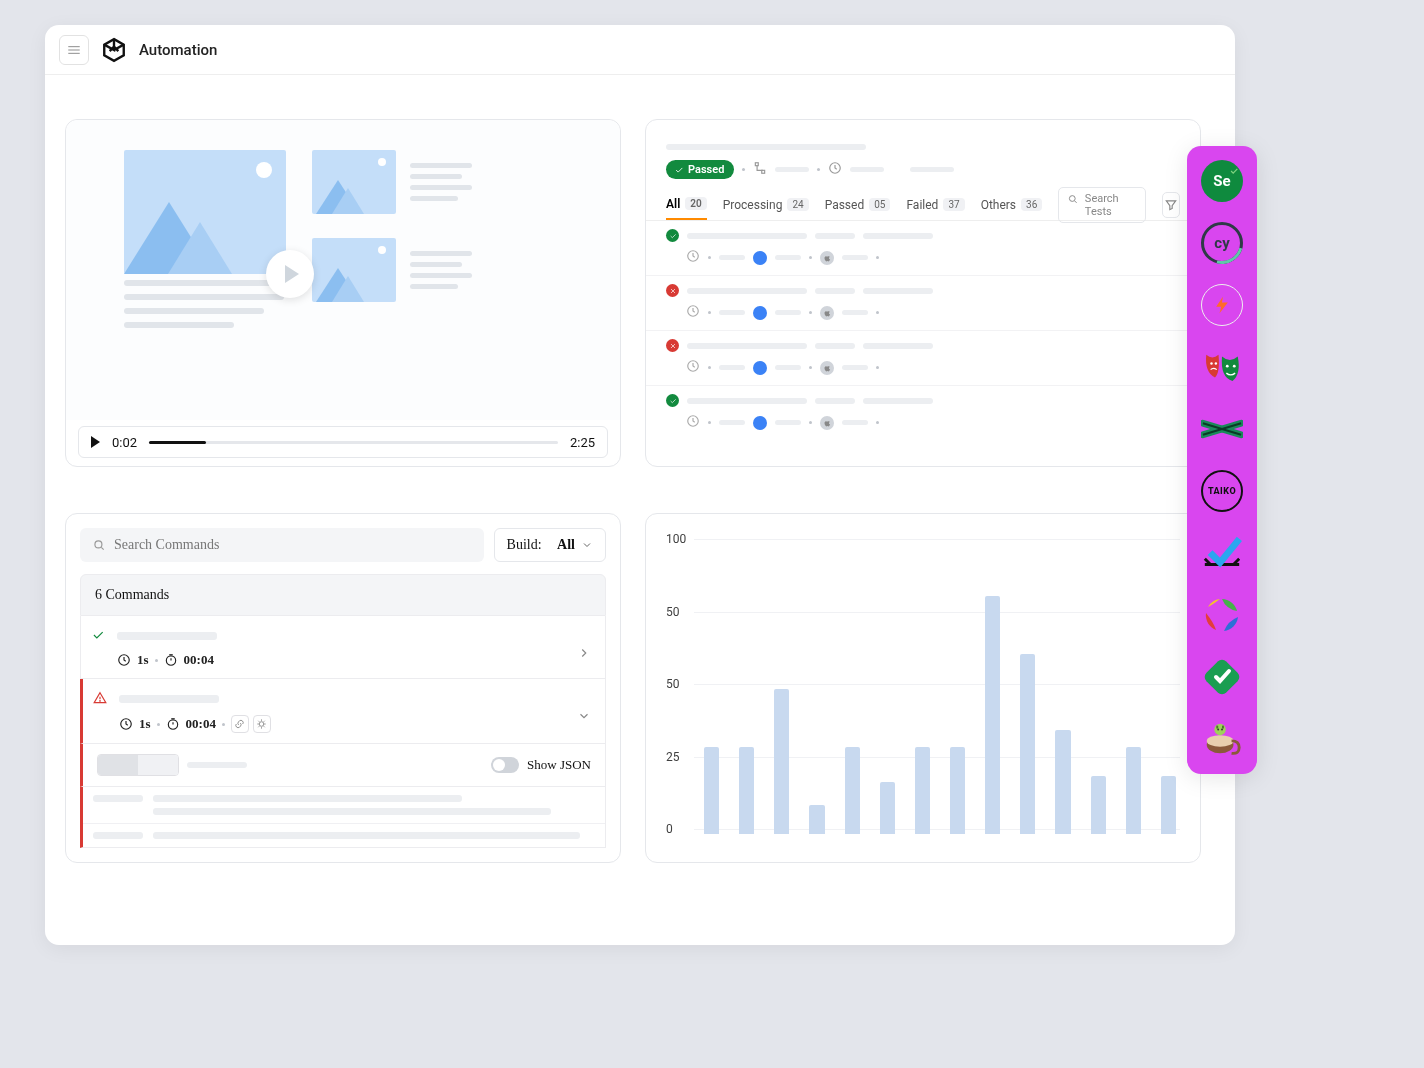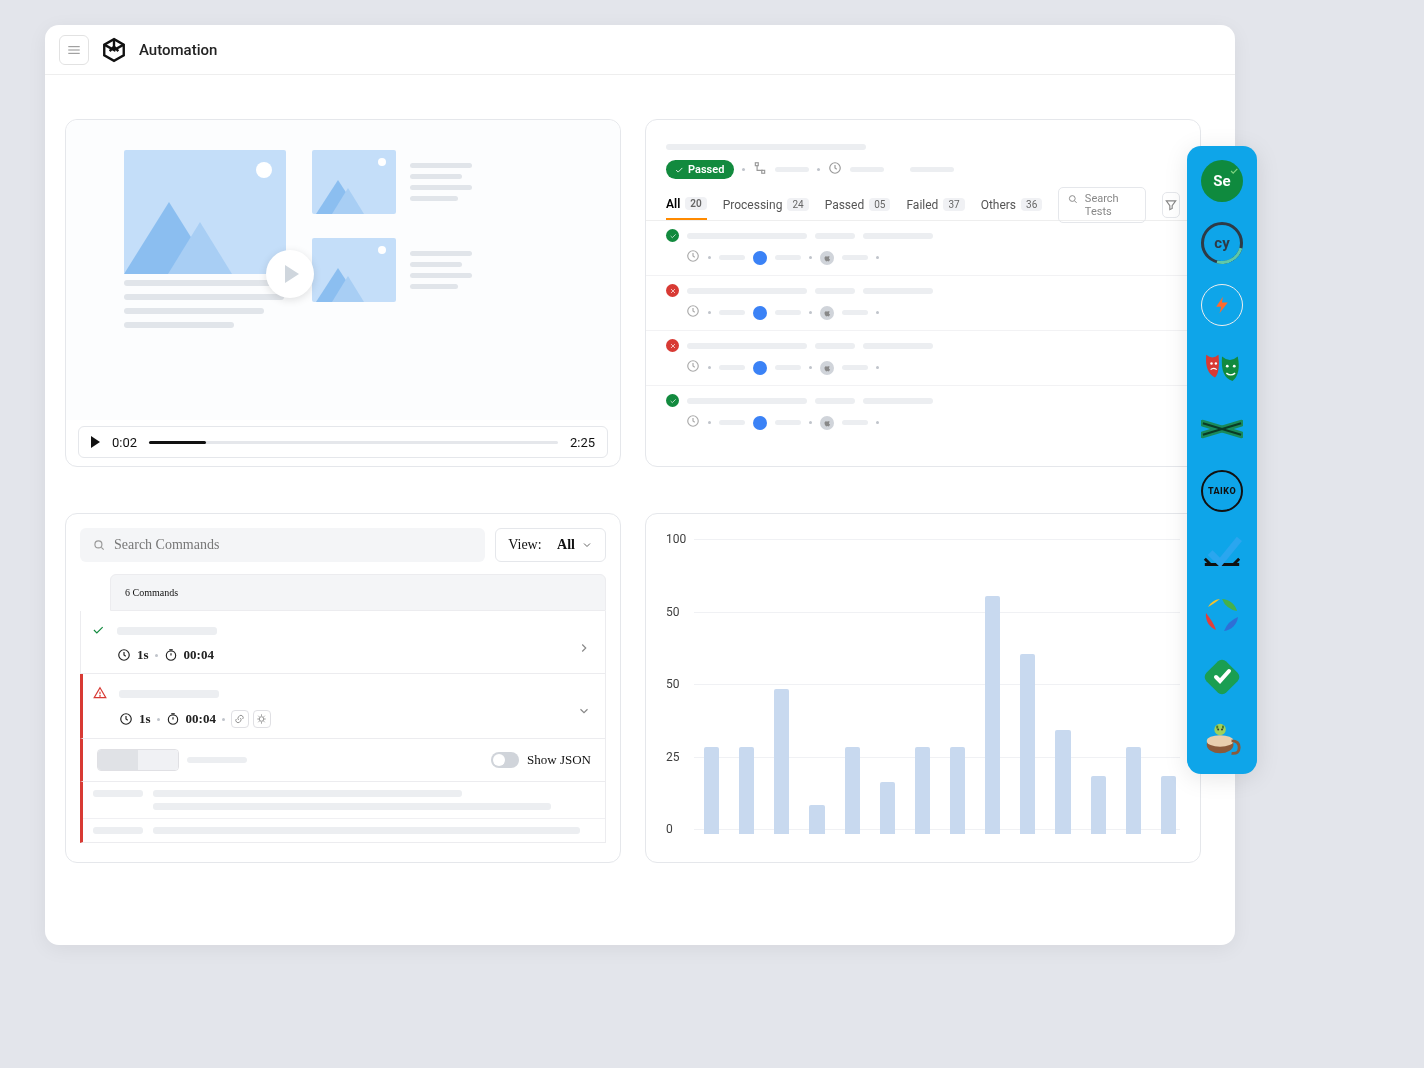--- a/index.html
+++ b/index.html
@@ -103,21 +103,21 @@
 .stat-dot.ok{ background:#128a3e;} .stat-dot.err{ background:#d83a34;}
 .tr-line2{ display:flex; align-items:center; gap:8px; padding-left:20px; margin-top:6px;}
 .chip-blue{ width:14px;height:14px;background:#3b82f6;border-radius:50%;}
 .chip-gray{ width:14px;height:14px;background:#d0d4da;border-radius:50%; display:flex;align-items:center;justify-content:center;}
 
 
 .cmd-panel { left:20px; top:438px; width:556px; height:350px; padding:14px;font-family:Liberation Serif, serif;}
 .cmd-search-row{ display:flex; gap:10px;}
 .cmd-search{ flex:1; display:flex; align-items:center; gap:8px; background:#f4f5f7; border-radius:6px; padding:8px 12px; color:#777; font-size:14px;}
 .view-sel{ display:flex; align-items:center; gap:6px; border:1px solid #e5e7eb; border-radius:6px; padding:8px 12px; font-size:14px; cursor:pointer;}
-.cmd-header{ background:#f4f5f7; border:1px solid #ececef; border-radius:6px 6px 0 0; padding:12px 14px; margin-top:12px; font-size:10px; font-weight:500;margin-left:30px;}
+.cmd-header{ background:#f4f5f7; border:1px solid #ececef; border-radius:6px 6px 0 0; padding:12px 14px; margin-top:12px; font-size:14px; font-weight:500;}
 .cmd-row{ border:1px solid #ececef; border-top:none; padding:10px 14px; position:relative;}
 .cmd-row .stat{ position:absolute; left:10px; top:12px;}
 .stat.ok{ color:#128a3e;} .stat.warn{ color:#d83a34;}
 .cmd-body{ padding-left: 22px;}
 .cmd-time{ display:flex; align-items:center; gap:6px; font-size:13px; font-weight:600; margin-top:8px; color:#222;}
 .chev{ position:absolute; right:14px; top:30px; color:#888;}
 .cmd-row.expanded{ border-left:3px solid #d83a34;}
 .pills{ display:flex; gap:4px;}
 .pill{ width:18px;height:18px;border:1px solid #e0e0e4;border-radius:4px;display:flex;align-items:center;justify-content:center;color:#888;font-size:11px;}
 .json-row{ display:flex; align-items:center; gap:8px; border:1px solid #ececef; border-top:none; padding:10px 14px; background:#fff;}
@@ -136,21 +136,21 @@
 .chart-panel{ left:600px; top:438px; width:556px; height:350px; padding:20px 20px 10px;}
 .chart-area{ position:relative; height:300px; margin-left:28px;}
 .gridline{ position:absolute; left:0; right:0; height:1px; background:#f0f1f4;}
 .ylabel{ position:absolute; left:-28px; font-size:12px; color:#404040; transform:translateY(-50%);}
 .bars{ position:absolute; left:10px; right:4px; bottom:0; display:flex; align-items:flex-end; gap:20px; height:290px;}
 .bar{ width:20px; background:#c8d9ef; border-radius:2px 2px 0 0;}
 
 
 .tool-pal{
   position:absolute; left:1187px; top:146px; width:70px; padding:14px 0;
-  background:#0ea5e9; border-radius:14px; box-shadow:0 4px 24px rgba(0,0,0,.10);
+  background:#d946ef; border-radius:14px; box-shadow:0 4px 24px rgba(0,0,0,.10);
   display:flex; flex-direction:column; align-items:center; gap:20px;
 }
 .tool{ width:42px;height:42px;border-radius:50%;display:flex;align-items:center;justify-content:center;cursor:pointer;}
 
 svg.icon{width:14px;height:14px;stroke:currentColor;fill:none;stroke-width:2;}
 </style>
 </head>
 <body>
 
 <div class="window">
@@ -420,21 +420,21 @@
     <div class="panel cmd-panel">
       <div class="cmd-search-row">
         <div class="cmd-search">
           <svg class="icon" viewBox="0 0 24 24" style="stroke:#999;">
               <circle cx="11" cy="11" r="6"></circle>
               <path d="M20 20l-4-4"></path>
             </svg>
           <span>Search Commands</span>
         </div>
         <div class="view-sel">
-          <span>View:</span>&nbsp;<b>All</b>
+          <span>Build:</span>&nbsp;<b>All</b>
           <svg class="icon" viewBox="0 0 24 24" style="stroke:#666;width:12px;">
               <path d="M6 9l6 6 6-6"></path>
             </svg>
         </div>
       </div>
       <div class="cmd-header">6 Commands</div>
 
       <div class="cmd-row">
         <span class="stat ok"><svg class="icon" viewBox="0 0 24 24">
               <path d="M5 12l5 5L20 7"></path>

